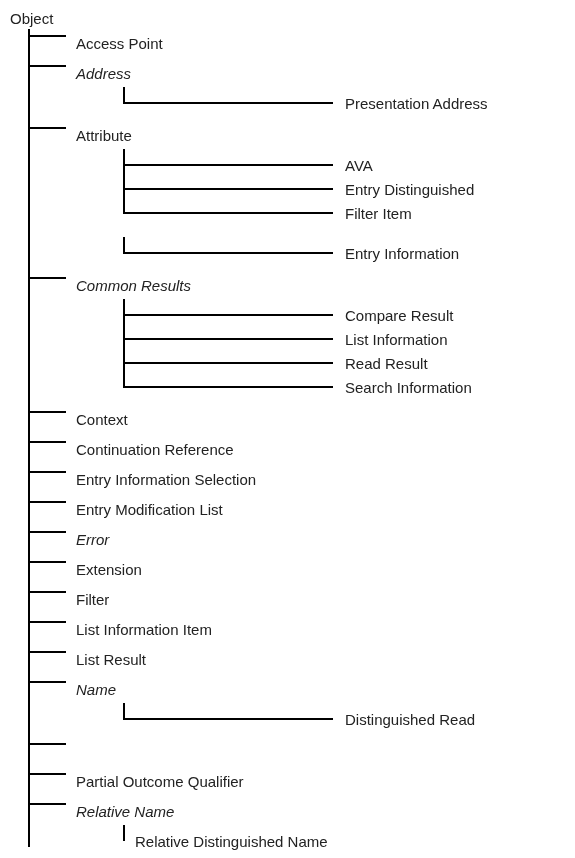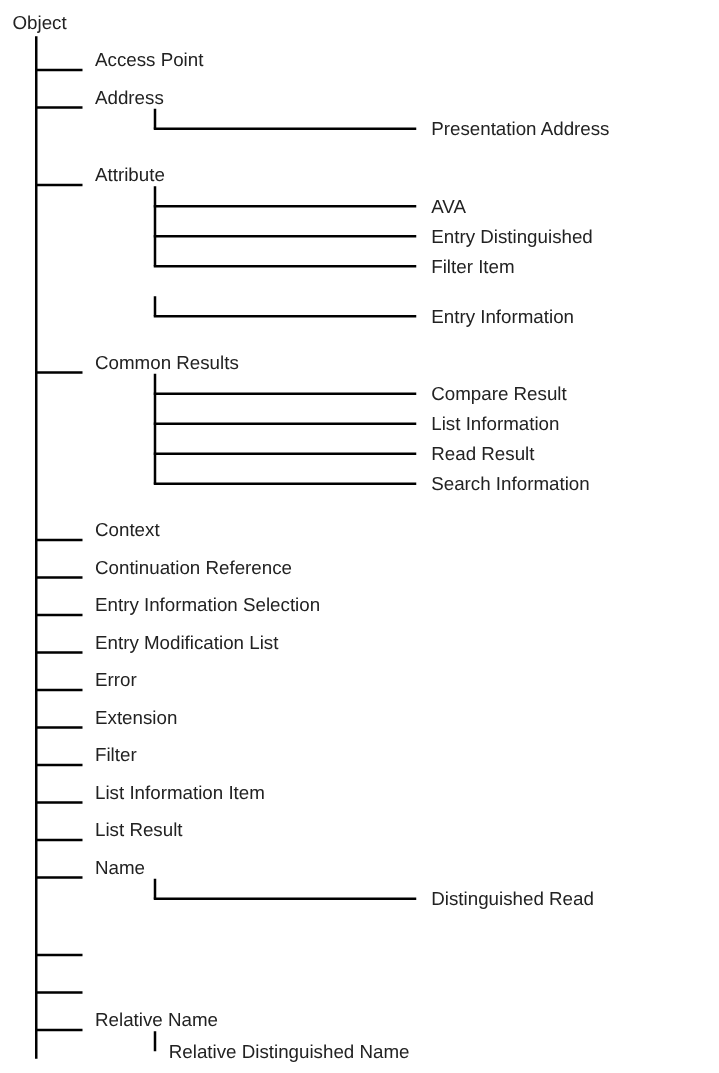--- a/index.html
+++ b/index.html
@@ -28,35 +28,35 @@
     width: 2px;
     background: #000;
   }
   .node {
     position: relative;
     padding-top: 6px;
     padding-bottom: 2px;
   }
   .row {
     display: flex;
-    align-items: flex-end;
+    align-items: flex-start;
     height: 22px;
   }
   .connector {
     width: 38px;
     height: 2px;
     background: #000;
     flex: 0 0 38px;
     margin-right: 10px;
   }
   .label {
     white-space: nowrap;
   }
   .bold { font-weight: normal; }
-  .italic { }
+  .italic { font-style: italic; }
 
   .children {
     position: relative;
     margin-left: 95px;
     margin-top: 4px;
     margin-bottom: 4px;
   }
   .children::before {
     content: "";
     position: absolute;
@@ -243,20 +243,21 @@
 
   <div class="node">
     <div class="row">
         <div class="connector"></div>
     </div>
   </div>
 
   <div class="node">
     <div class="row">
         <div class="connector"></div>
+      <span class="label">Partial Outcome Qualifier</span>
     </div>
   </div>
 
   <div class="node">
     <div class="row">
         <div class="connector"></div>
       <span class="label italic">Relative Name</span>
     </div>
     <div class="children">
       <div class="child-row">

